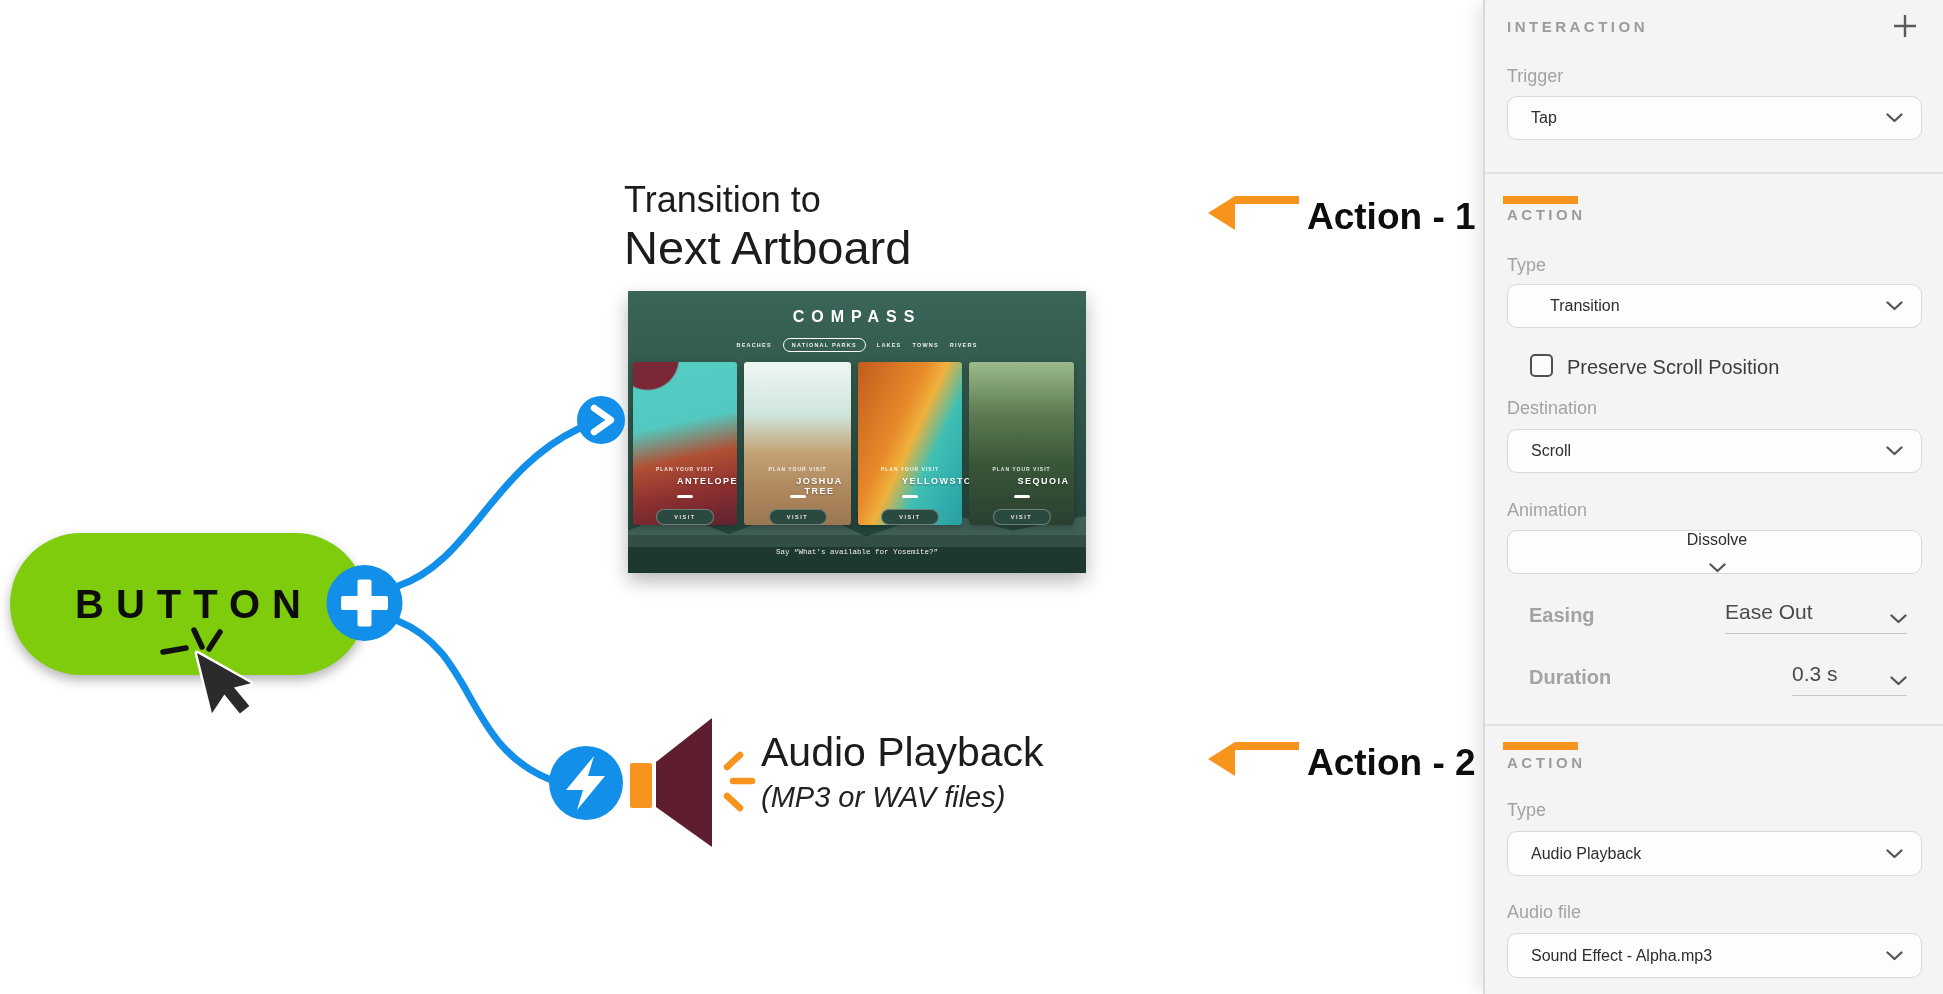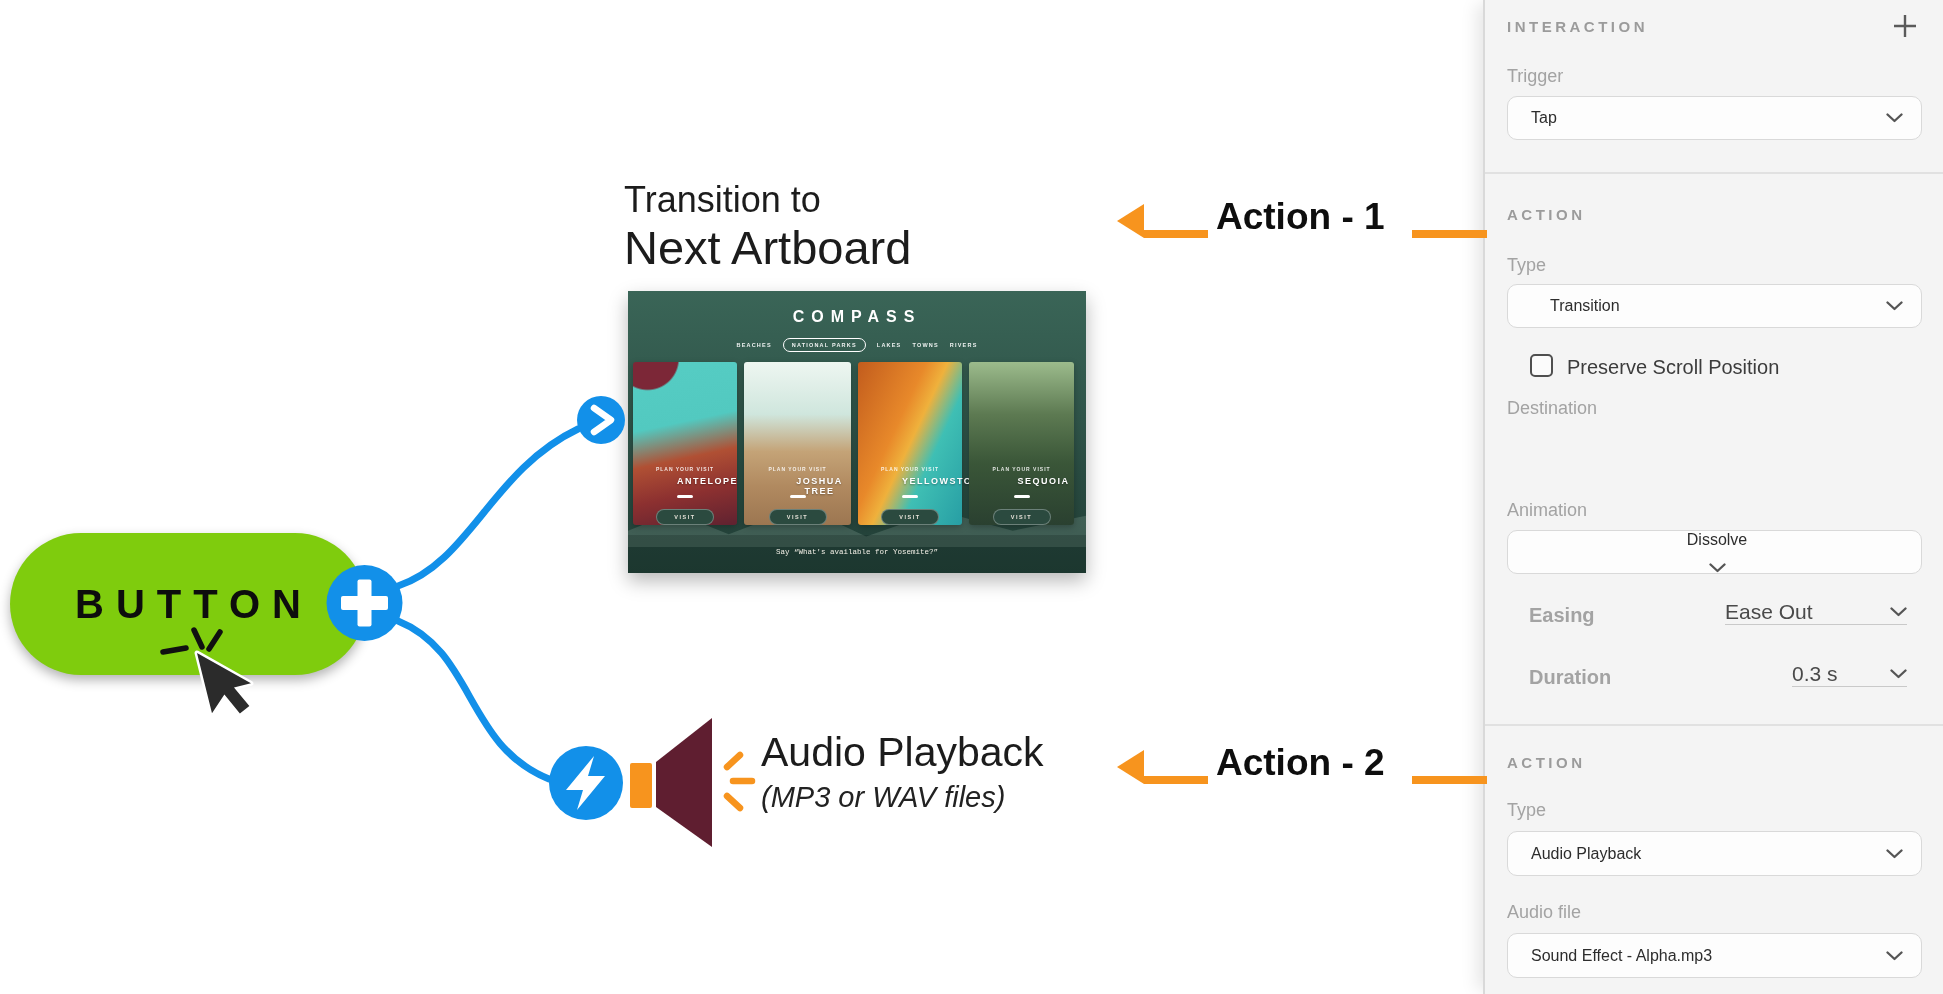--- a/index.html
+++ b/index.html
@@ -51,21 +51,21 @@
   .eyebrow{position:absolute;left:0;right:0;top:104px;text-align:center;color:rgba(255,255,255,.85);
     font-size:5px;font-weight:700;letter-spacing:1px;}
   .park-name{position:absolute;left:0;right:0;top:114px;text-align:center;color:#fff;
     font-size:9px;font-weight:700;letter-spacing:1.5px;text-shadow:0 1px 2px rgba(0,0,0,.35);padding-left:44px;}
   .dash{position:absolute;left:50%;top:133px;width:16px;height:3px;margin-left:-8px;background:#fff;border-radius:2px;}
   .visit{position:absolute;left:50%;top:147px;width:58px;height:16px;margin-left:-29px;
     background:#2b4a3f;border:1px solid rgba(255,255,255,.3);border-radius:9px;color:#e8e4da;
     font-size:5.5px;font-weight:700;letter-spacing:1.5px;display:flex;align-items:center;justify-content:center;}
 
   
-  .action-row{position:absolute;left:1117px;display:flex;align-items:flex-end;z-index:6;}
+  .action-row{position:absolute;left:1208px;display:flex;align-items:flex-start;z-index:6;}
   .arrow-head{width:0;height:0;border-top:17px solid transparent;border-bottom:17px solid transparent;
     border-right:27px solid var(--orange);}
   .arrow-shaft{height:8px;background:var(--orange);}
   .arrow-shaft.s1{width:64px;}
   .arrow-shaft.s2{width:75px;margin-left:17px;}
   .action-label{font-size:37px;font-weight:700;color:#0e0e0e;margin-left:8px;margin-right:10px;
     min-width:165px;letter-spacing:0;}
 
   
   .overlay{position:absolute;left:0;top:0;z-index:4;pointer-events:none;}
@@ -77,22 +77,22 @@
   .field-label{position:absolute;left:22px;font-size:18px;color:#a3a3a3;}
   .dd{position:absolute;left:22px;width:415px;height:44px;background:#fdfdfd;border:1px solid #d9d9d9;
     border-radius:10px;display:flex;align-items:center;padding:0 18px 0 23px;}
   .dd-val{font-size:16px;color:#2d2d2d;flex:1;white-space:nowrap;}
   .chev{flex:none;}
   .divider{position:absolute;left:0;width:460px;height:2px;background:#e1e1e1;}
   .checkbox{position:absolute;left:45px;top:354px;width:23px;height:23px;border:2px solid #4f4f4f;
     border-radius:5px;background:#fbfbfb;}
   .cb-label{position:absolute;left:82px;top:356px;font-size:20px;color:#3c3c3c;}
   .inline-label{position:absolute;left:44px;font-size:20px;color:#a3a3a3;font-weight:bold;}
-  .inline-dd{position:absolute;display:flex;justify-content:space-between;align-items:center;
-    border-bottom:1.5px solid #c9c9c9;padding-bottom:0;}
+  .inline-dd{position:absolute;display:flex;justify-content:space-between;align-items:flex-end;
+    border-bottom:1.5px solid #c9c9c9;padding-bottom:9px;}
   .inline-val{font-size:21px;color:#4a4a4a;white-space:nowrap;}
   .plus-icon{position:absolute;}
 </style>
 </head>
 <body>
 
 <div class="stage">
 
   <div class="pill-button">
     <span class="pill-label">BUTTON</span>
@@ -230,20 +230,26 @@
       <span class="dd-val">Transition</span>
       <svg class="chev" width="17" height="10" viewBox="0 0 17 10">
         <polyline points="1.5,1.5 8.5,8 15.5,1.5" fill="none" stroke="#555" stroke-width="2.3" stroke-linecap="round" stroke-linejoin="round"></polyline>
       </svg>
     </div>
 
     <div class="checkbox"></div>
     <div class="cb-label">Preserve Scroll Position</div>
 
     <div class="field-label" style="top:398px;">Destination</div>
+    <div class="dd" style="top:429px;">
+      <span class="dd-val">Scroll</span>
+      <svg class="chev" width="17" height="10" viewBox="0 0 17 10">
+        <polyline points="1.5,1.5 8.5,8 15.5,1.5" fill="none" stroke="#555" stroke-width="2.3" stroke-linecap="round" stroke-linejoin="round"></polyline>
+      </svg>
+    </div>
 
     <div class="field-label" style="top:500px;">Animation</div>
     <div class="dd" style="top:530px;flex-direction:column;">
       <span class="dd-val">Dissolve</span>
       <svg class="chev" width="17" height="10" viewBox="0 0 17 10">
         <polyline points="1.5,1.5 8.5,8 15.5,1.5" fill="none" stroke="#555" stroke-width="2.3" stroke-linecap="round" stroke-linejoin="round"></polyline>
       </svg>
     </div>
 
     <div class="inline-label" style="top:604px;">Easing</div>

